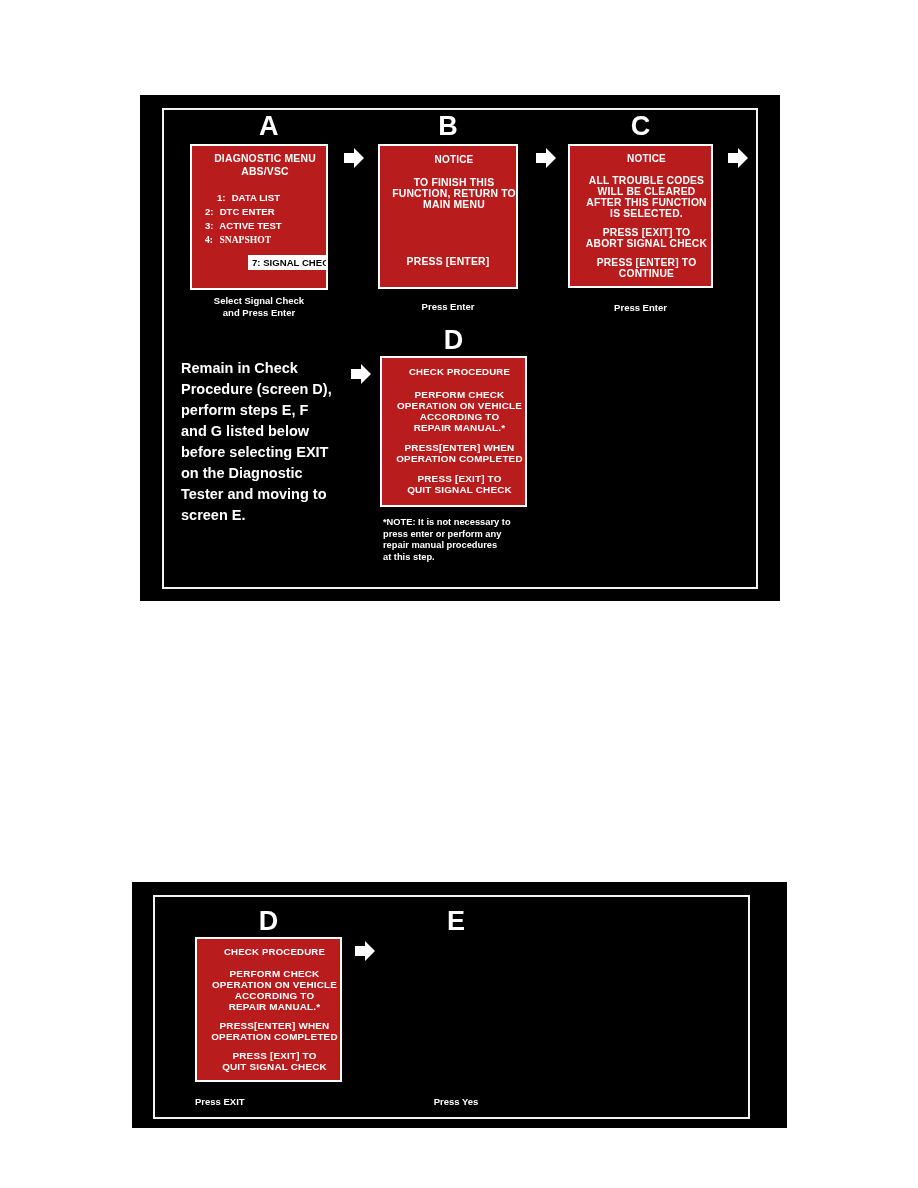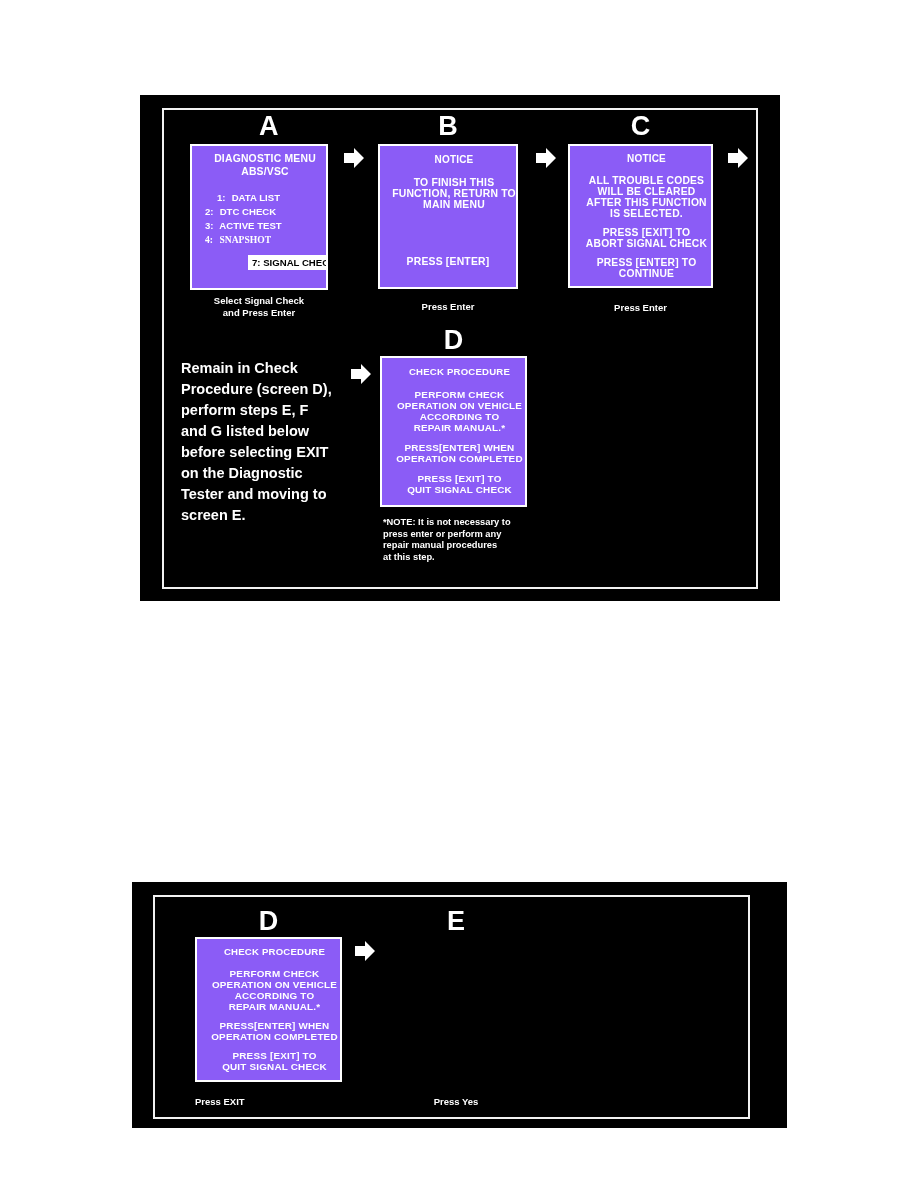--- a/index.html
+++ b/index.html
@@ -23,21 +23,21 @@
   }
   .panel-inner {
     position: absolute;
     border: 2px solid #f2f2f2;
   }
 
   
   .screen {
     position: absolute;
     border: 2px solid #ffffff;
-    background: #8b5cf6;
+    background: #b91c1c;
     color: #ffffff;
     text-align: center;
     overflow: hidden;
     padding-left: 12px;
   }
   .screen .ln {
     font-weight: bold;
     letter-spacing: 0.2px;
     white-space: nowrap;
   }
@@ -127,21 +127,21 @@
     <div class="screen" style="left:50px; top:49px; width:138px; height:146px;">
       <div class="ln" style="font-size:10.4px; margin-top:7px;">DIAGNOSTIC MENU</div>
       <div class="ln" style="font-size:10.4px; margin-top:2px;">ABS/VSC</div>
 
       <div class="menu-row" style="left:13px; top:46px;margin-left:12px;">
         <span class="num">1:</span>
         <span>DATA LIST</span>
       </div>
       <div class="menu-row" style="left:13px; top:60px;">
         <span class="num">2:</span>
-        <span>DTC CHECK</span>
+        <span>DTC ENTER</span>
       </div>
       <div class="menu-row" style="left:13px; top:74px;">
         <span class="num">3:</span>
         <span>ACTIVE TEST</span>
       </div>
       <div class="menu-row" style="left:13px; top:88px;font-family:Liberation Serif, serif;">
         <span class="num">4:</span>
         <span>SNAPSHOT</span>
       </div>
 

